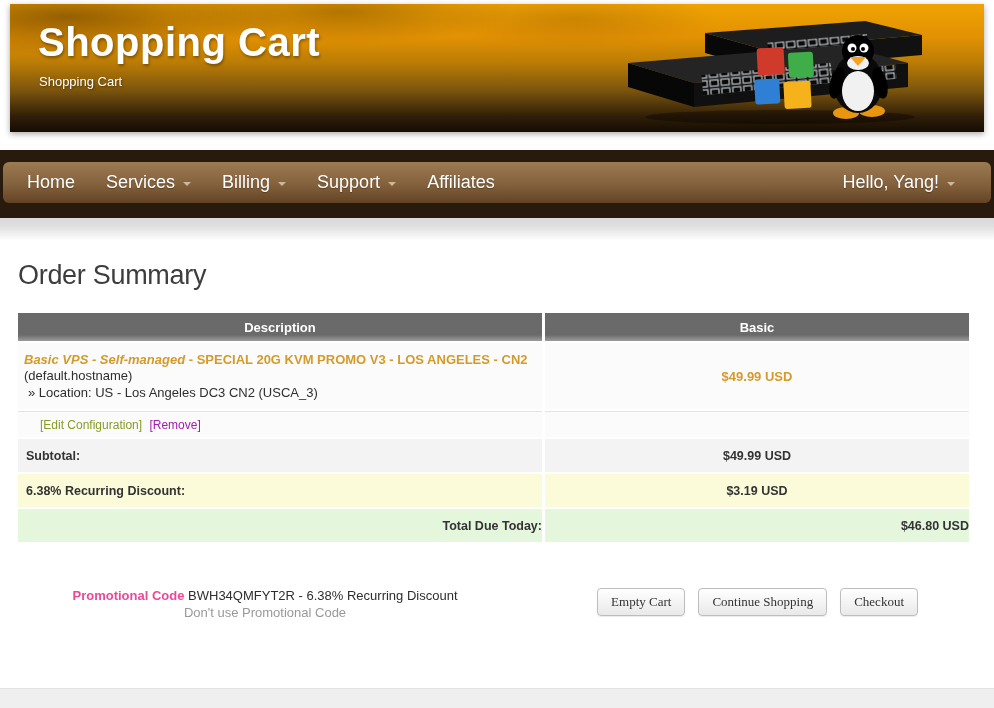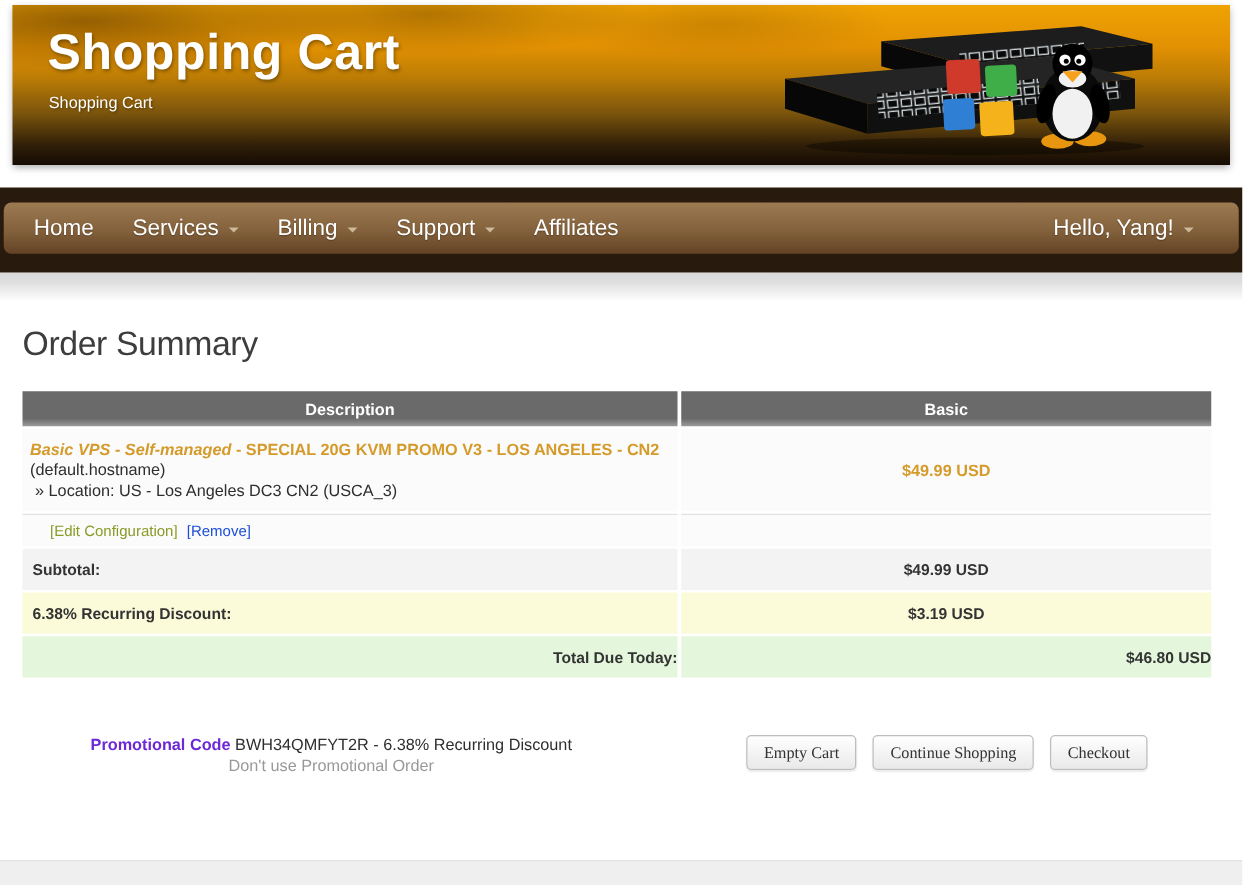--- a/index.html
+++ b/index.html
@@ -57,32 +57,32 @@
   .desc-cell { padding:9px 8px 8px 6px; line-height:16px; }
   .pn-b { font-weight:bold; color:#d49b2b; }
   .pn-i { font-style:italic; }
   .pn-host { color:#2e2e2e; }
   .product-loc { margin-top:1px; padding-left:4px; }
   .price-cell { text-align:center; vertical-align:middle; }
   .product-price { color:#d49b2b; font-weight:bold; }
   .config-row td { background:#fbfbfb; border-top:1px solid #e3e3e3; height:26px; vertical-align:middle; }
   .config-cell { padding-left:22px; font-size:12px; }
   .edit-link { color:#8a9b26; text-decoration:none; cursor:pointer; }
-  .remove-link { color:#1d4ed8; text-decoration:none; cursor:pointer; margin-left:4px; }
+  .remove-link { color:#a21caf; text-decoration:none; cursor:pointer; margin-left:4px; }
   .sum-row td { height:33px; vertical-align:middle; font-weight:bold; font-size:12.5px; color:#333; }
   .sum-label { padding-left:8px; }
   .sum-value { text-align:center; }
   .row-subtotal td { background:#f3f3f3; }
   .row-discount td { background:#fbfbd9; }
   .row-due td { background:#e4f6dc;text-align:right; }
   .row-recurring td { background:#fbdada; }
 
   .bottom-row { display:flex; margin-top:44px; align-items:flex-start; }
   .promo { width:530px; text-align:center; font-size:13px; color:#2e2e2e; line-height:16px; }
-  .promo-label { color:#6d28d9; font-weight:bold; }
+  .promo-label { color:#ec4899; font-weight:bold; }
   .promo-remove { display:inline-block; margin-top:1px; color:#999; text-decoration:none; cursor:pointer; }
   .actions { margin-left:auto; padding-right:76px; display:flex; gap:13px; }
   .actions button {
     font-family:Liberation Serif, serif; font-size:13px; color:#333;
     background:linear-gradient(180deg, #ffffff 0%, #e9e9e9 100%);
     border:1px solid #bdbdbd; border-radius:4px; padding:5px 13px; cursor:pointer;
     box-shadow:0 1px 1px rgba(0,0,0,0.08);
   }
 
   .footer-strip { height:20px; background:#efefef; border-top:1px solid #e2e2e2; margin-top:auto; }
@@ -217,21 +217,21 @@
           <td class="sum-label">Total Due Today:</td>
           <td class="sum-value">$46.80 USD</td>
         </tr>
       </tbody>
     </table>
 
     <div class="bottom-row">
       <div class="promo">
         <div><span class="promo-label">Promotional Code</span>
           <span>BWH34QMFYT2R - 6.38% Recurring Discount</span></div>
-        <a class="promo-remove">Don't use Promotional Order</a>
+        <a class="promo-remove">Don't use Promotional Code</a>
       </div>
       <div class="actions">
         <button>Empty Cart</button>
         <button>Continue Shopping</button>
         <button>Checkout</button>
       </div>
     </div>
   </div>
 
   <div class="footer-strip"></div>

